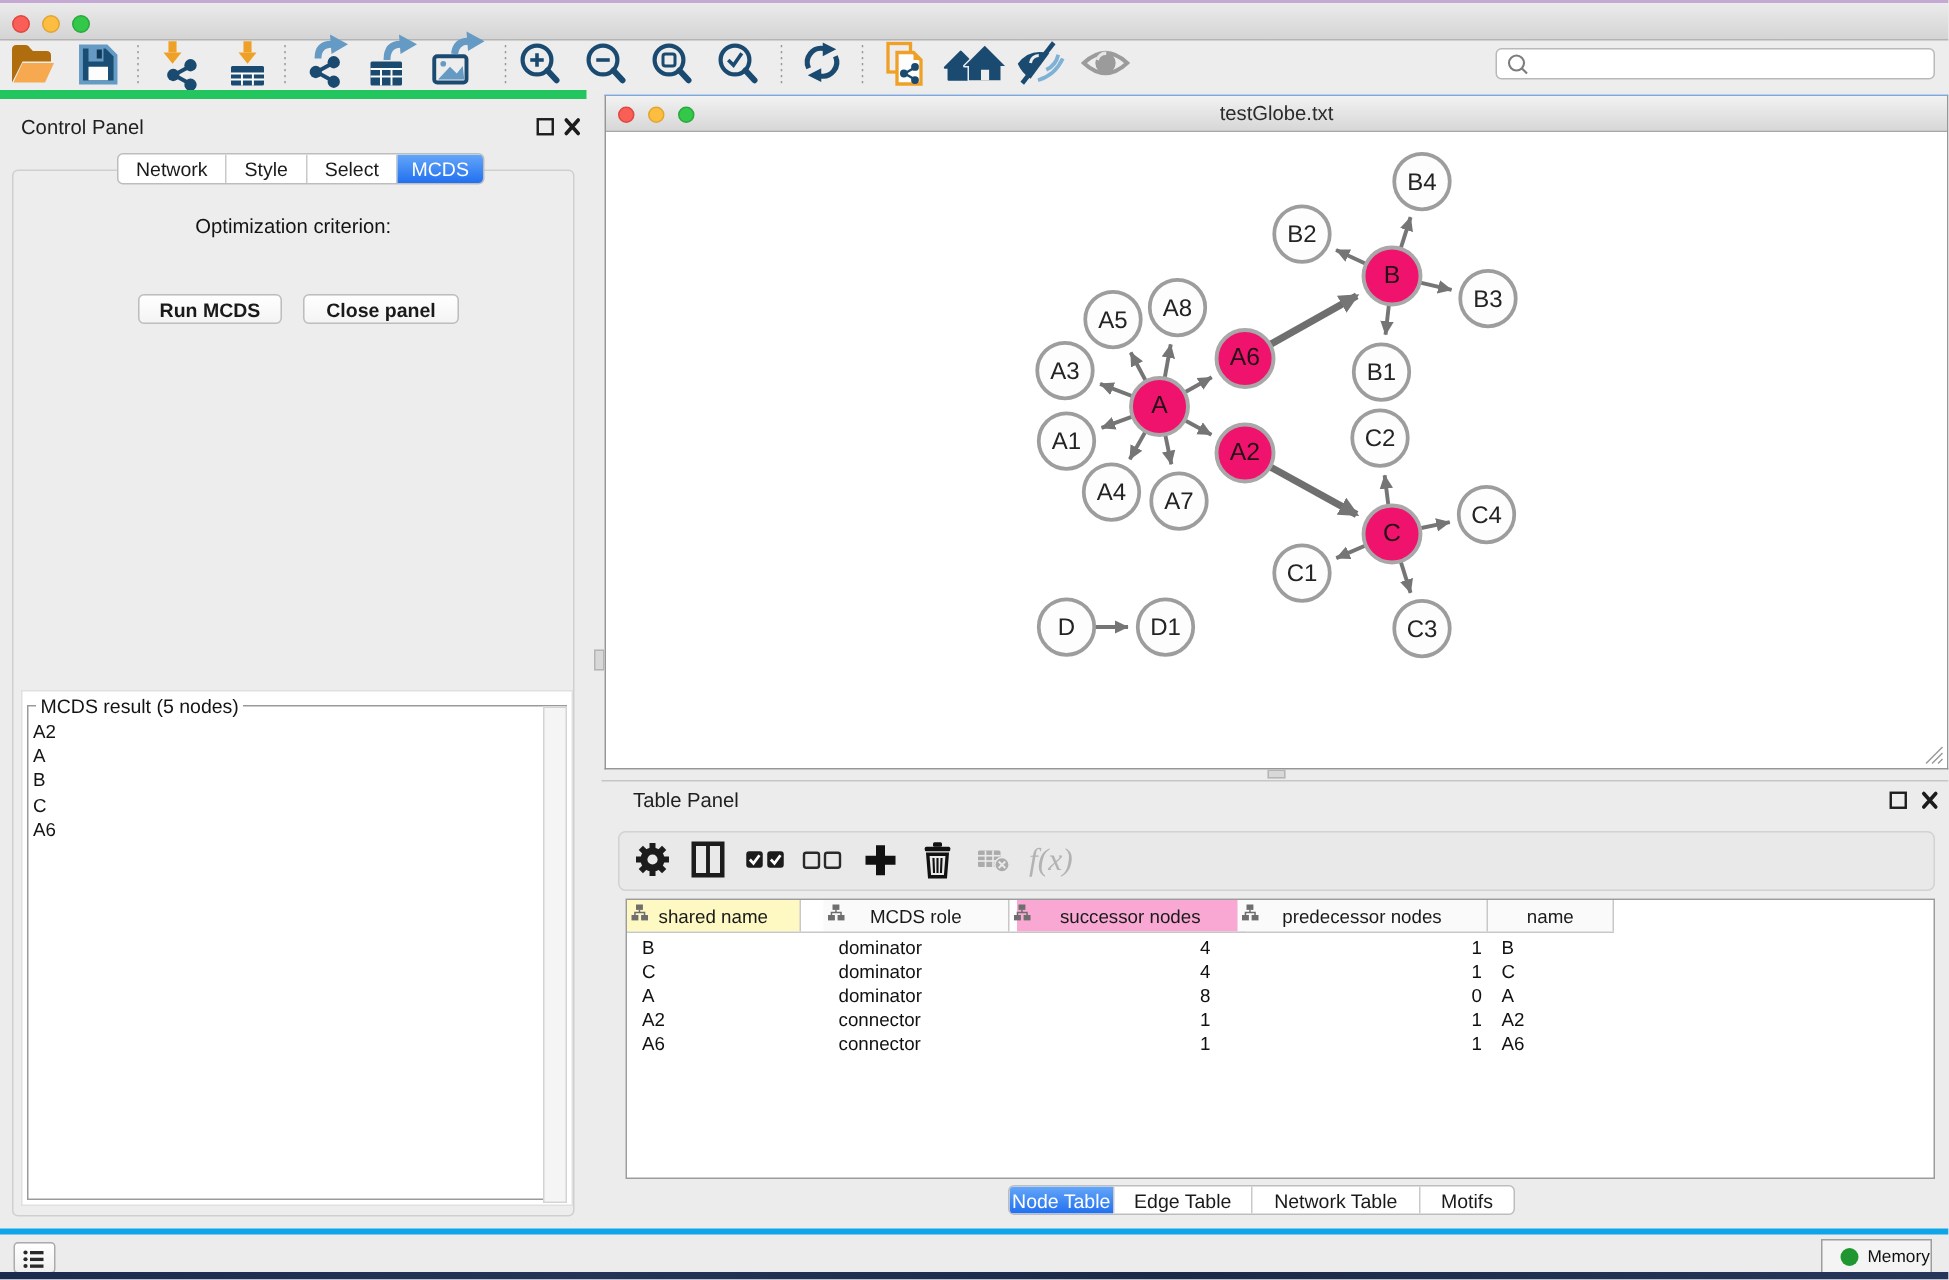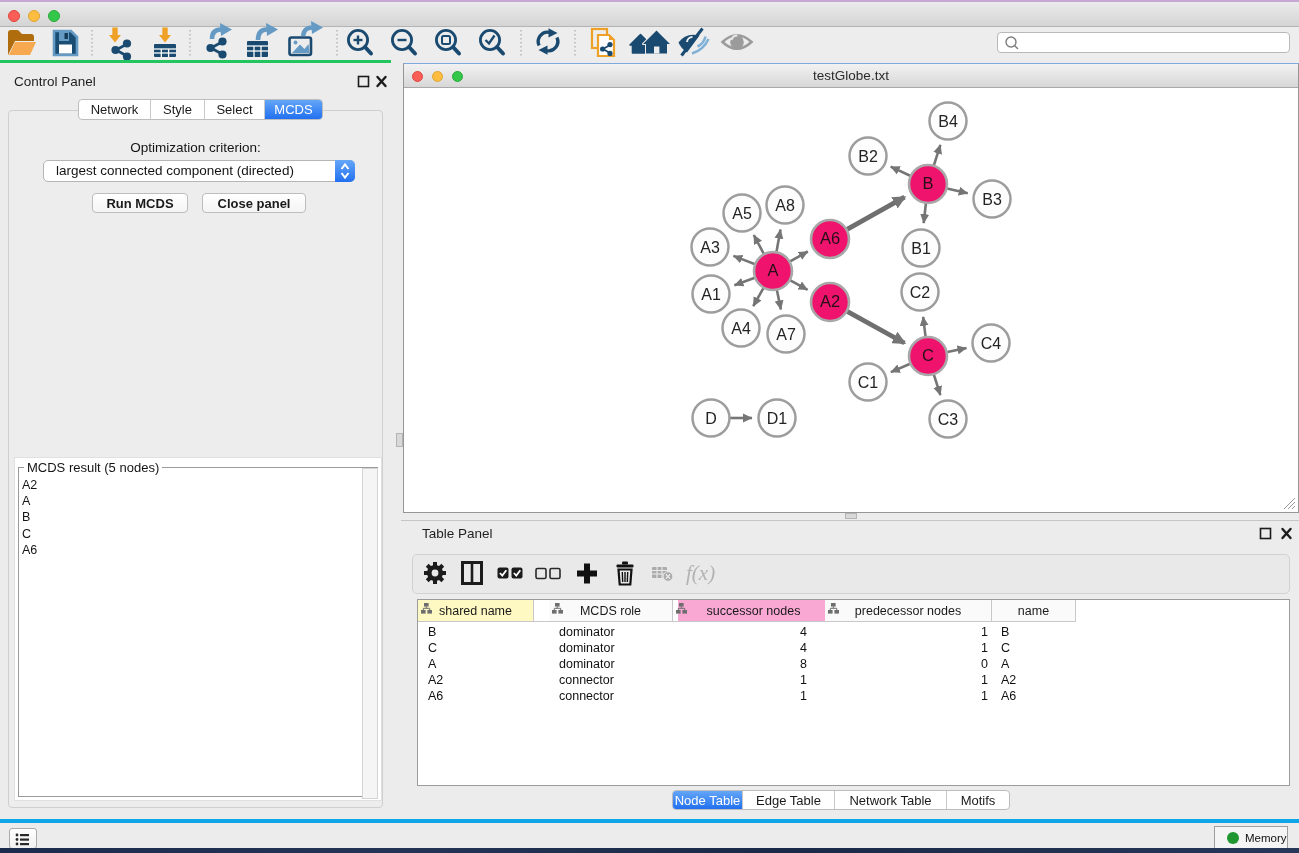--- a/index.html
+++ b/index.html
@@ -1,20 +1,20 @@
 <!DOCTYPE html>
 <html><head><meta charset="utf-8"><title>s</title><style>
 *{margin:0;padding:0;box-sizing:border-box}
 html,body{width:1299px;height:853px;overflow:hidden;font-family:"Liberation Sans",sans-serif;background:#ececec;position:relative}
 .abs{position:absolute}
 #titlebar{left:0;top:2px;width:1299px;height:25px;background:linear-gradient(#ebebeb,#d4d4d4);border-bottom:1px solid #b4b4b4}
 .tl{border-radius:50%;position:absolute}
 #toolbar{left:0;top:28px;width:1299px;height:32px;background:#ededed}
 #search{left:997px;top:32px;width:293px;height:21px;background:#fff;border:1px solid #b9b9b9;border-radius:4px}
-#cp{left:0;top:60px;width:391px;height:759px;background:#ececec;border-top:3px solid #22c55e}
+#cp{left:0;top:60px;width:391px;height:759px;background:#ececec;border-top:6px solid #22c55e}
 #cpinner{left:8px;top:47px;width:375px;height:698px;border:1px solid #cfcfcf;border-radius:4px;background:#ededed}
 .seg{position:absolute;display:flex;background:#fff;border:1px solid #bdbdbd;border-radius:4px;overflow:hidden}
 .seg div{border-right:1px solid #c9c9c9;display:flex;align-items:center;justify-content:center;font-size:13px;font-weight:normal;color:#1a1a1a}
 .seg div:last-child{border-right:none}
 .seg .on{background:linear-gradient(#64a6f8,#2170f0);color:#fff}
 .btn{position:absolute;background:linear-gradient(#ffffff,#f4f4f4);border:1px solid #bdbdbd;border-radius:4px;display:flex;align-items:center;justify-content:center;font-size:13px;font-weight:bold;color:#1a1a1a}
 #netwin{left:403px;top:63px;width:896px;height:450px;border:1px solid #969696;border-top:1px solid #7fa8dc;background:#fff}
 #nettitle{left:0;top:0;width:100%;height:24px;background:linear-gradient(#f2f2f2,#d7d7d7);border-bottom:1px solid #a8a8a8}
 #tp{left:401px;top:520px;width:898px;height:299px;border-top:1px solid #c6c6c6;background:#ececec}
 #tptool{left:11px;top:33px;width:878px;height:40px;background:#e9e9e9;border:1px solid #d2d2d2;border-radius:5px}
@@ -133,29 +133,20 @@
   <path d="M22.5,2 L30.5,11 M30.5,2 L22.5,11" stroke="#1c1c1c" stroke-width="2.4" stroke-linecap="round"></path>
  </svg>
  <div class="abs" id="cpinner"></div>
  <div class="seg" style="left:78px;top:36px;height:21px">
   <div style="width:72px">Network</div>
       <div style="width:54px">Style</div>
       <div style="width:60px">Select</div>
       <div class="on" style="width:57px">MCDS</div>
  </div>
  <div class="abs" style="left:8px;top:77px;width:375px;text-align:center;font-size:13.5px;color:#141414">Optimization criterion:</div>
- <div class="abs" style="left:43px;top:97px;width:312px;height:22px;background:#fff;border:1px solid #b5b5b5;border-radius:5px">
-   <div class="abs" style="left:12px;top:2px;font-size:13.5px;color:#141414">largest connected component (directed)</div>
-   <div class="abs" style="right:-1px;top:-1px;width:20px;height:22px;background:linear-gradient(#66a7f8,#2170f0);border-radius:0 5px 5px 0">
-     <svg width="20" height="22">
-          <path d="M6.5,9 L10,4.5 L13.5,9" fill="none" stroke="#fff" stroke-width="2"></path>
-          <path d="M6.5,13 L10,17.5 L13.5,13" fill="none" stroke="#fff" stroke-width="2"></path>
-        </svg>
-   </div>
- </div>
  <div class="btn" style="left:92px;top:130px;width:96px;height:20px">Run MCDS</div>
  <div class="btn" style="left:202px;top:130px;width:104px;height:20px">Close panel</div>
  <div class="abs" style="left:14px;top:394px;width:368px;height:344px;background:#fff;border:1px solid #e0e0e0">
    <div class="abs" style="left:3px;top:9px;right:3px;bottom:3px;border:1px solid #9a9a9a"></div>
    <div class="abs" style="left:9px;top:2px;background:#fff;padding:0 3px;font-size:13px;color:#141414">MCDS result (5 nodes)</div>
    <div class="abs" style="left:347px;top:10px;width:16px;height:331px;background:#f5f5f5;border:1px solid #d4d4d4"></div>
    <div class="abs" style="left:7px;top:19px;font-size:12.5px;color:#141414;line-height:16.2px">A2<br>A<br>B<br>C<br>A6</div>
  </div>
 </div>
 

